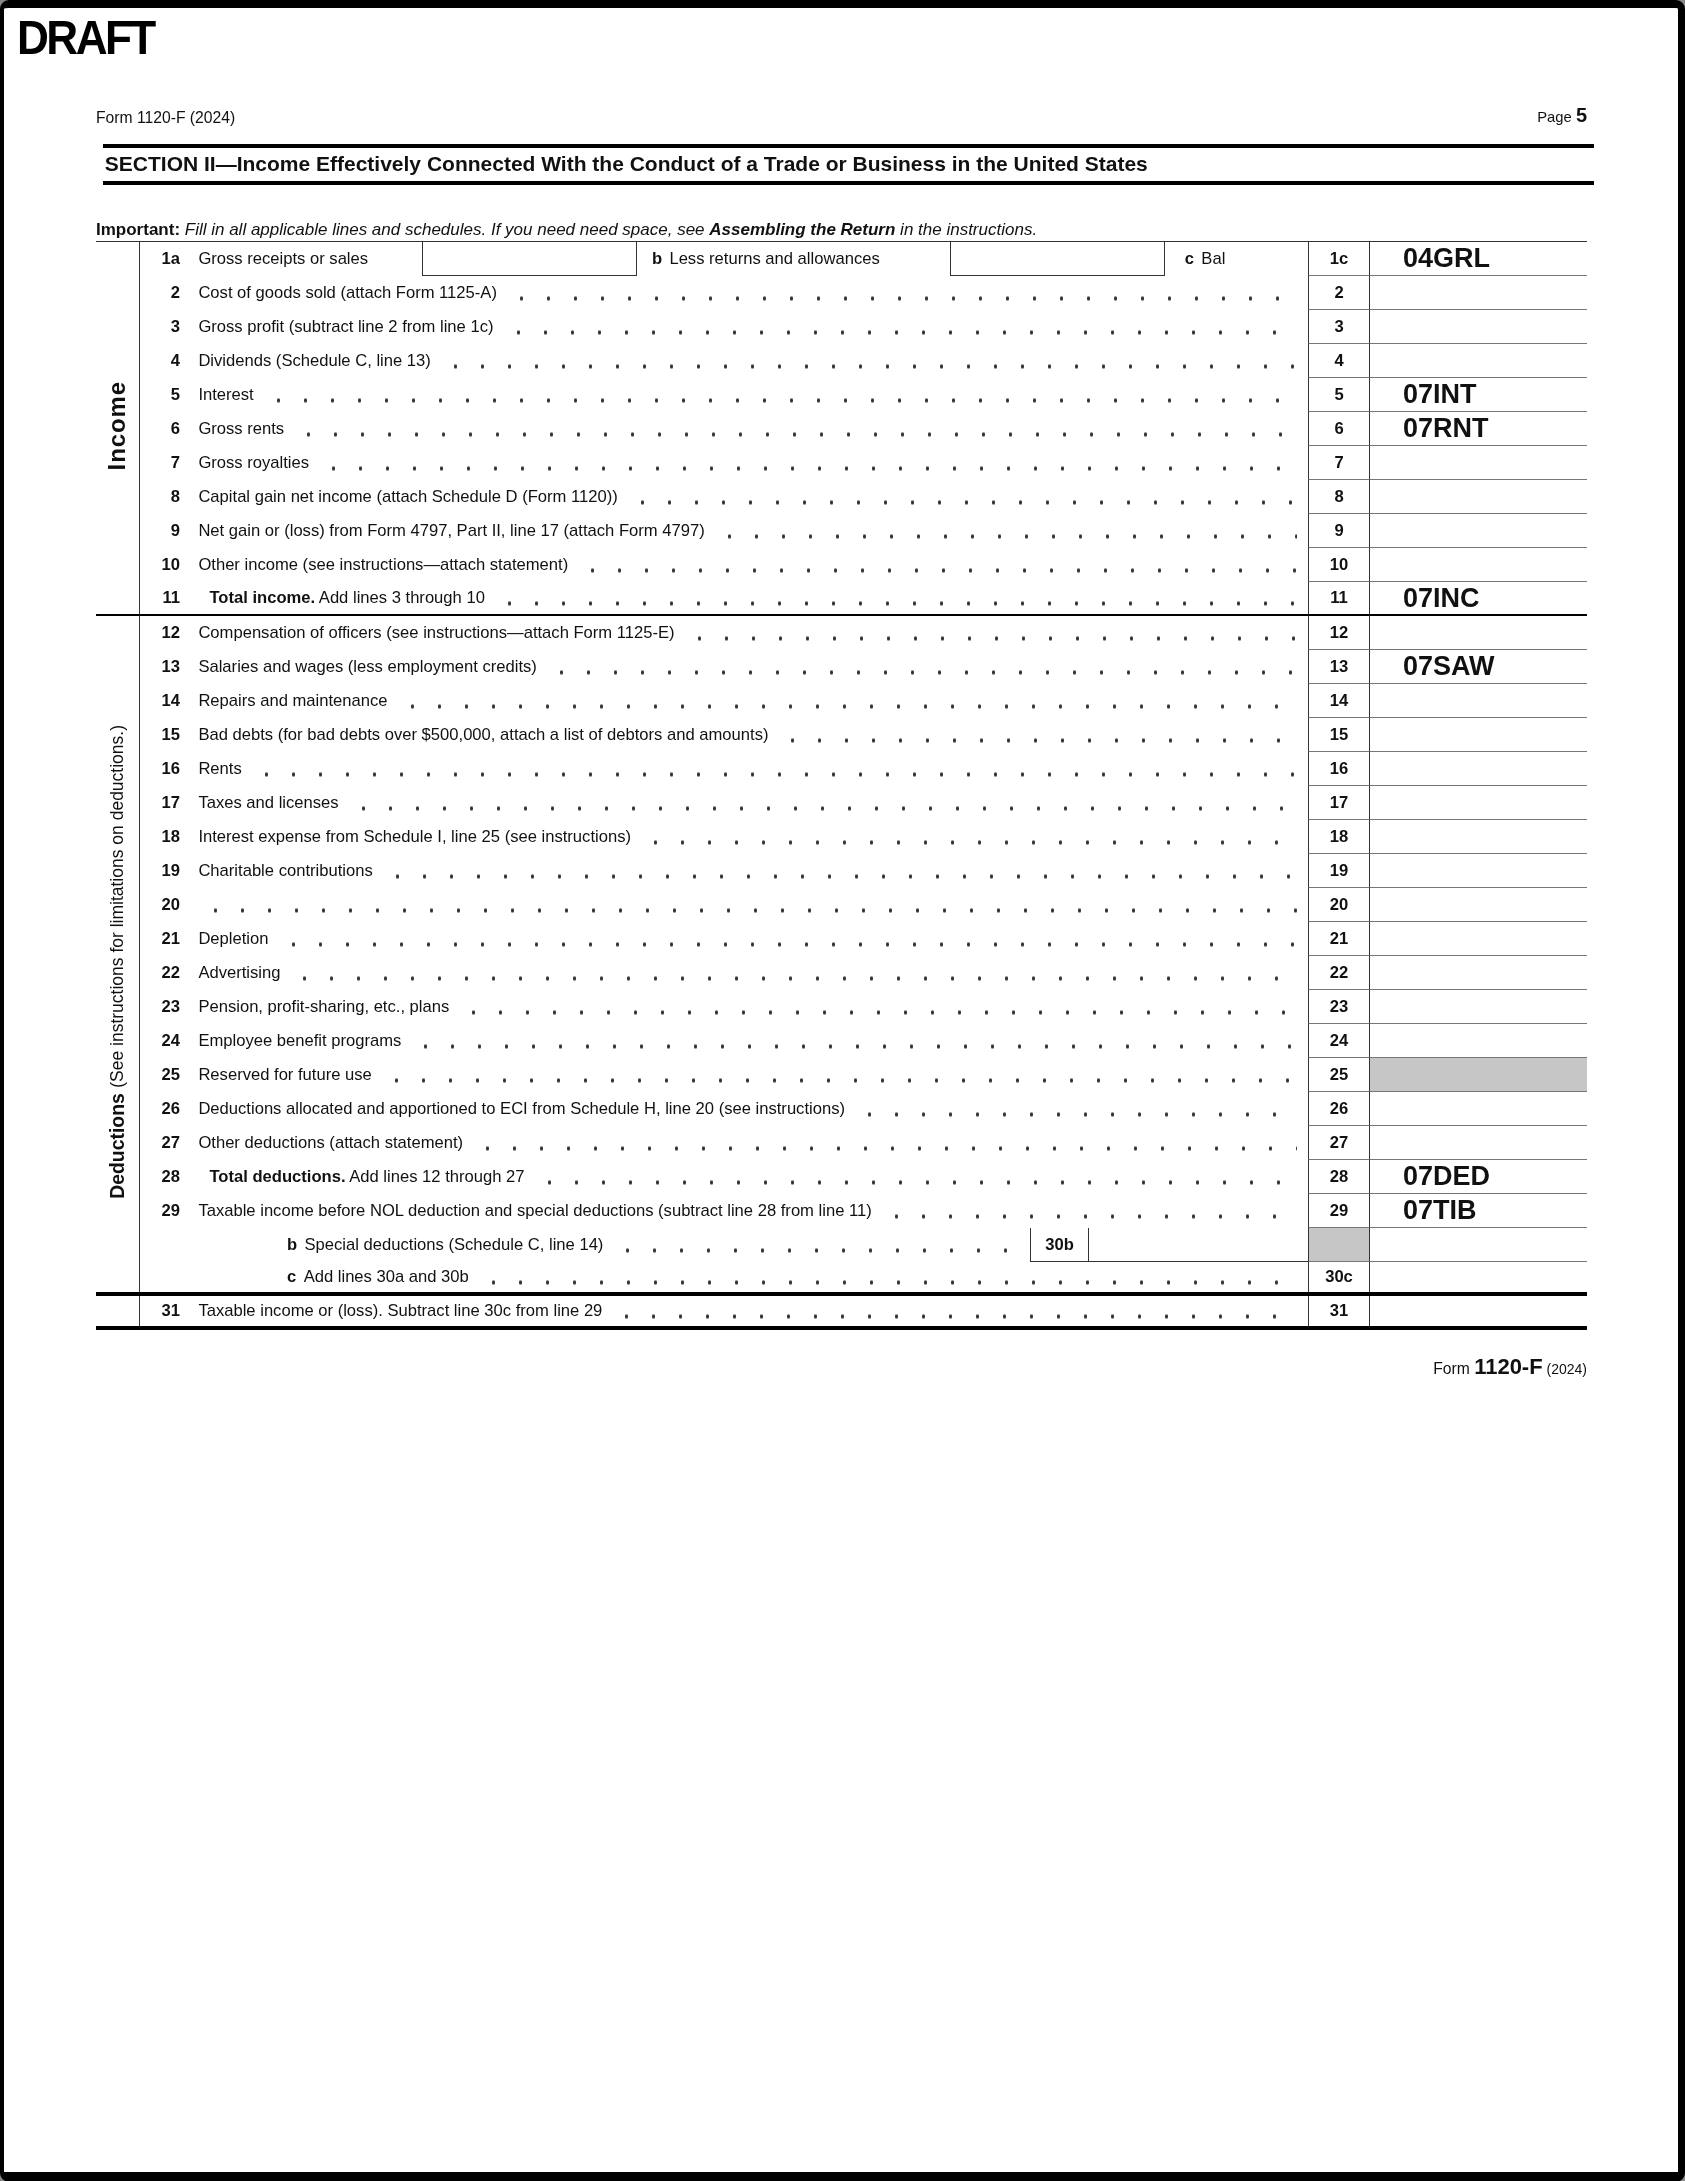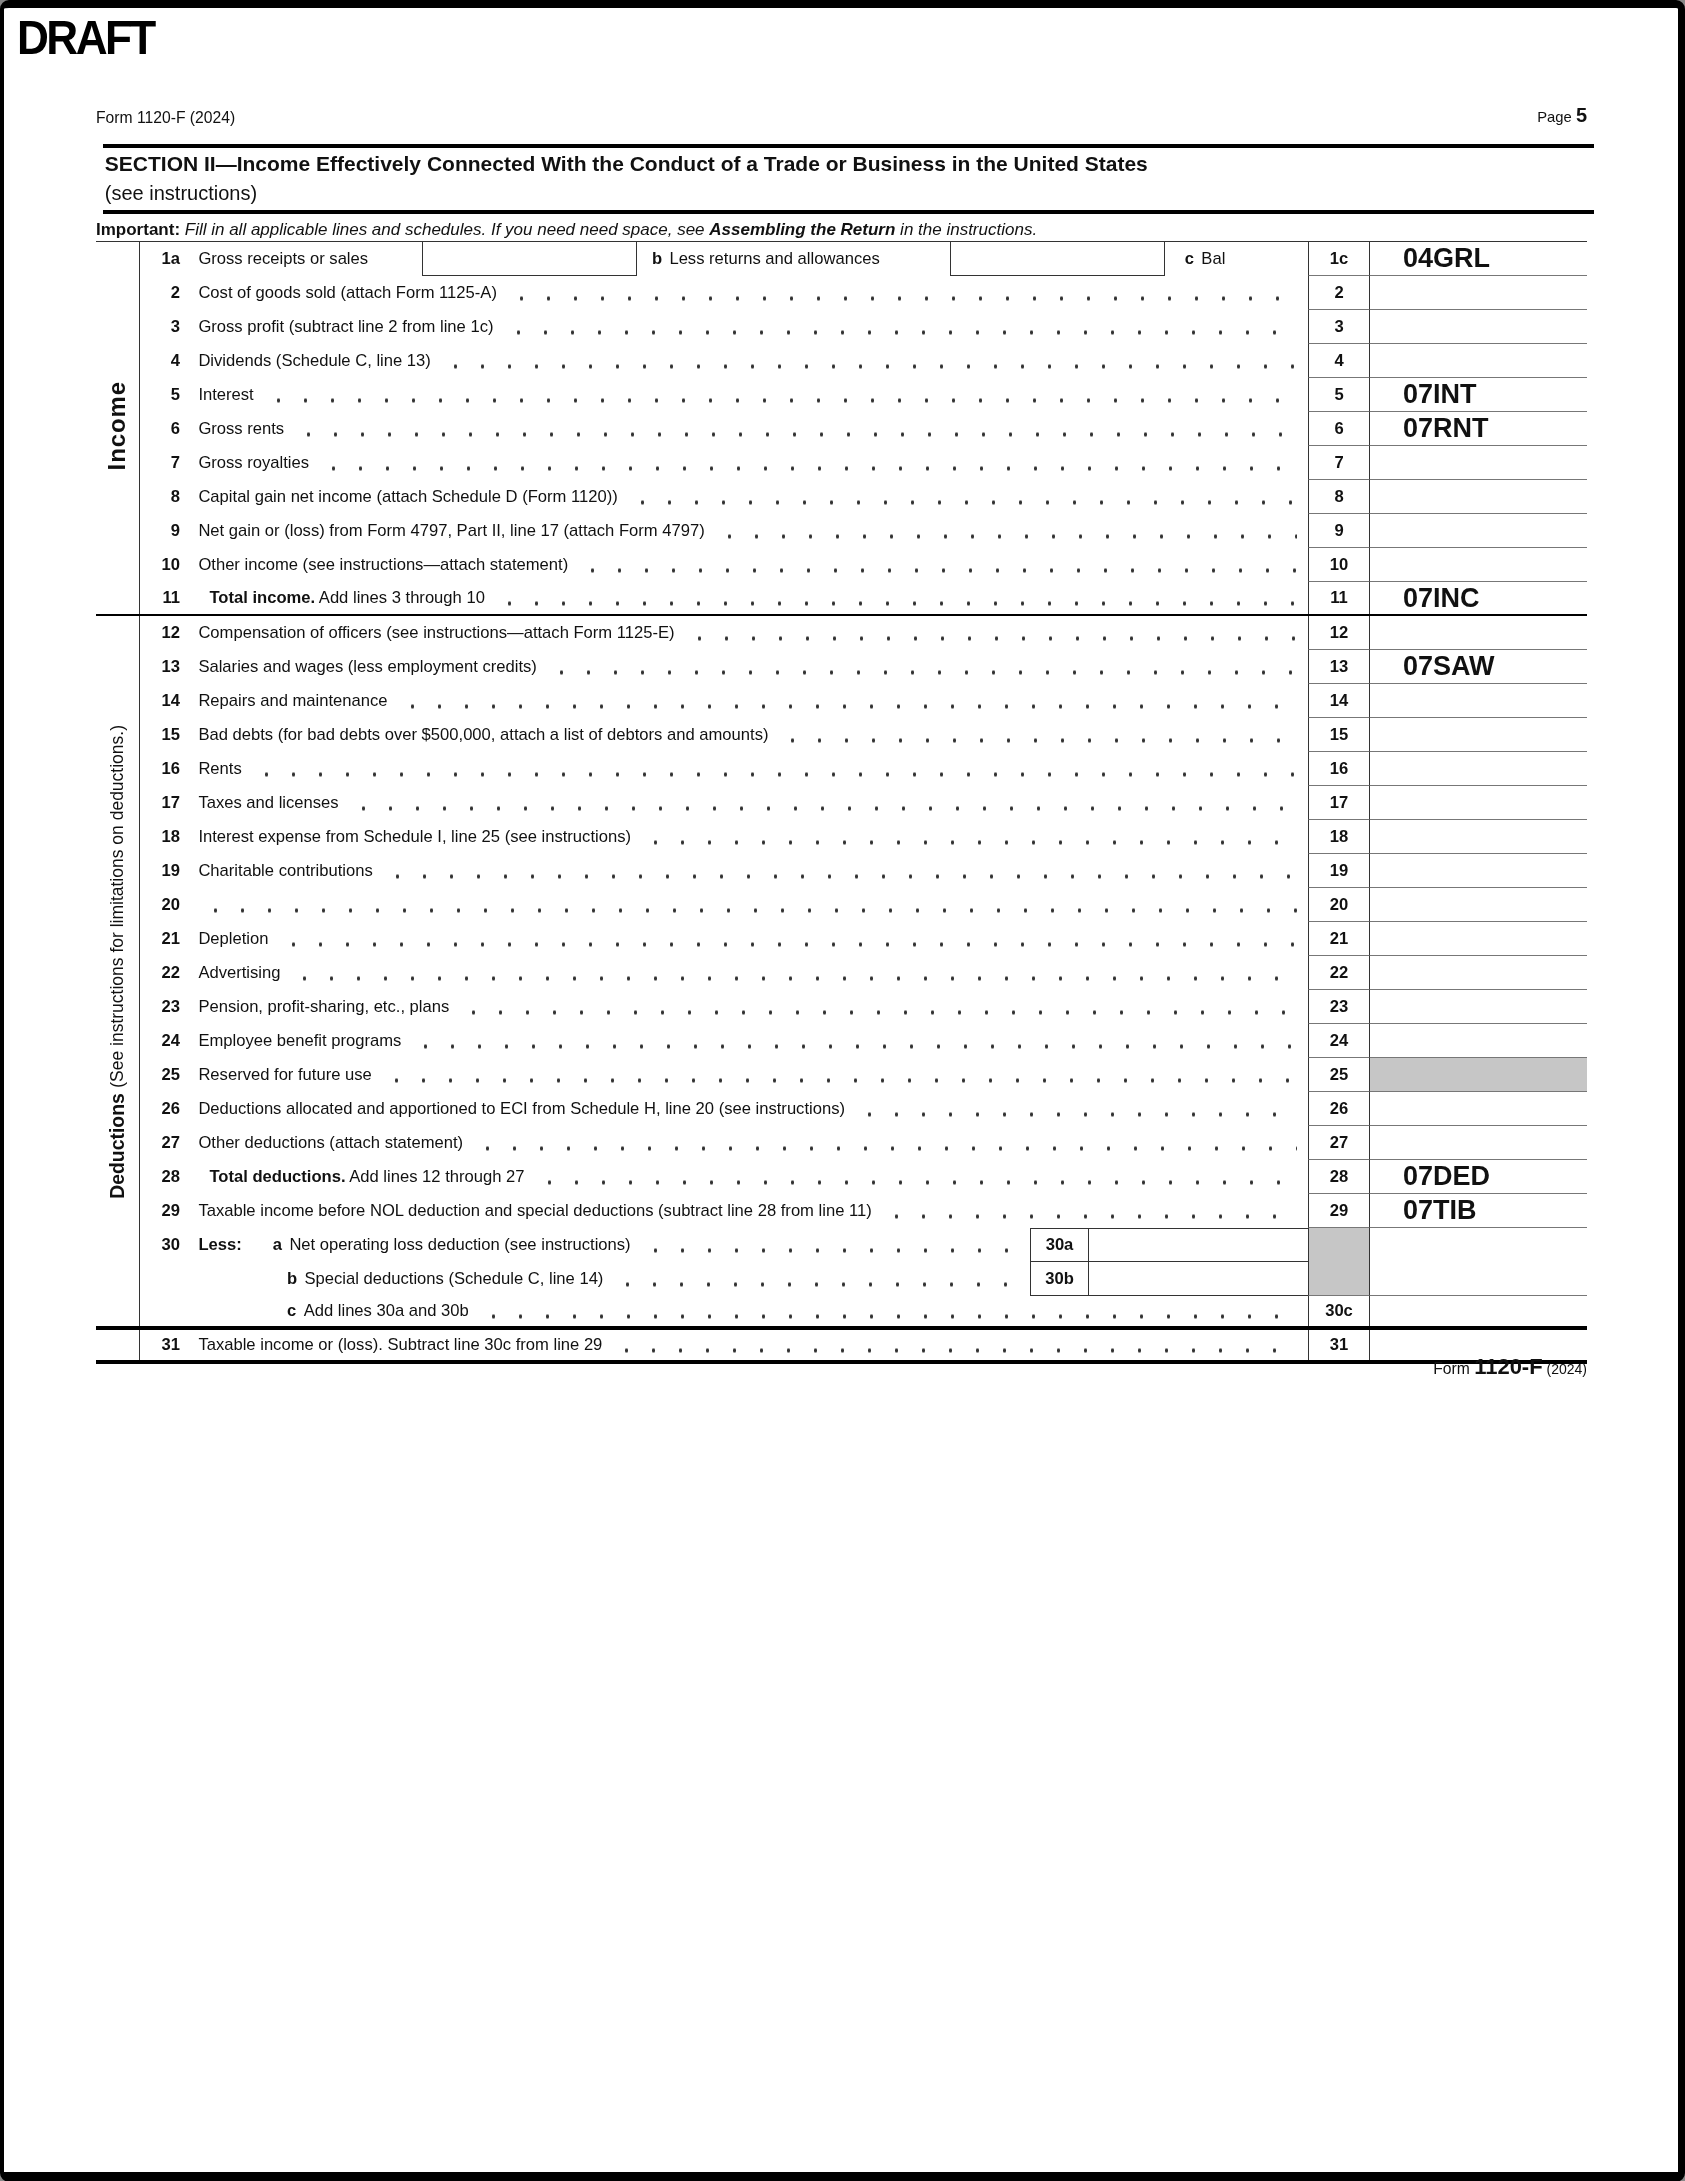--- a/index.html
+++ b/index.html
@@ -98,21 +98,20 @@
 
   <div class="draft">DRAFT</div>
 
   <div class="form-head">
     <span class="form-id">Form 1120-F (2024)</span>
     <span class="page-ind"><span>Page </span><b>5</b></span>
   </div>
 
   <div class="section-block">
     <div class="section-title">SECTION II—Income Effectively Connected With the Conduct of a Trade or Business in the United States</div>
-    <div class="section-sub">(see instructions)</div>
   </div>
 
   <div class="important"><b class="lead">Important:</b><span> Fill in all applicable lines and schedules. If you need need space, see </span><b>Assembling the Return</b><span> in the instructions.</span></div>
 
   <div class="ftable">
     <div class="bandline"></div>
     <div class="vband income">
       <span class="vert">Income</span>
     </div>
     <div class="vband deduct">
@@ -321,31 +320,20 @@
           <div class="acol">07DED</div>
         </div>
         <div class="row">
           <div class="lnum">29</div>
           <div class="rlabel">Taxable income before NOL deduction and special deductions (subtract line 28 from line 11)</div>
           <div class="dots"></div>
           <div class="ncol">29</div>
           <div class="acol">07TIB</div>
         </div>
         <div class="row">
-          <div class="lnum">30</div>
-          <div class="blet" style="margin-left: 7.4px;">Less:</div>
-          <div class="blet" style="margin-left: 31px;">a</div>
-          <div class="rlabel">Net operating loss deduction (see instructions)</div>
-          <div class="dots"></div>
-          <div class="mini-label">30a</div>
-          <div class="mini-input"></div>
-          <div class="ncol shade noline"></div>
-          <div class="acol noline"></div>
-        </div>
-        <div class="row">
           <div class="lnum"></div>
           <div class="blet" style="margin-left: 96px;">b</div>
           <div class="rlabel">Special deductions (Schedule C, line 14)</div>
           <div class="dots"></div>
           <div class="mini-label" style="border-top: none;">30b</div>
           <div class="mini-input" style="border-top: none;"></div>
           <div class="ncol shade"></div>
           <div class="acol"></div>
         </div>
         <div class="row thickend">

